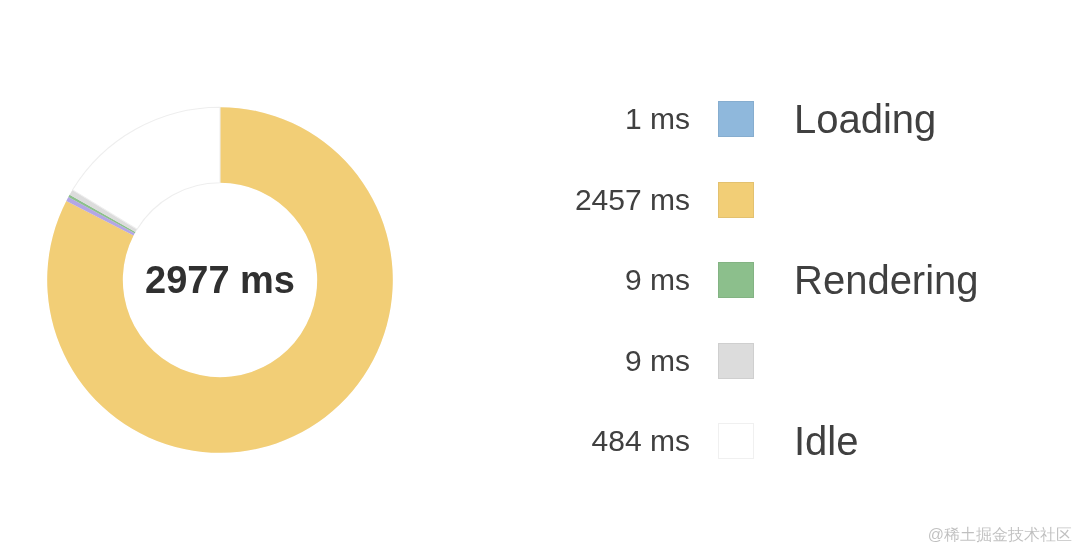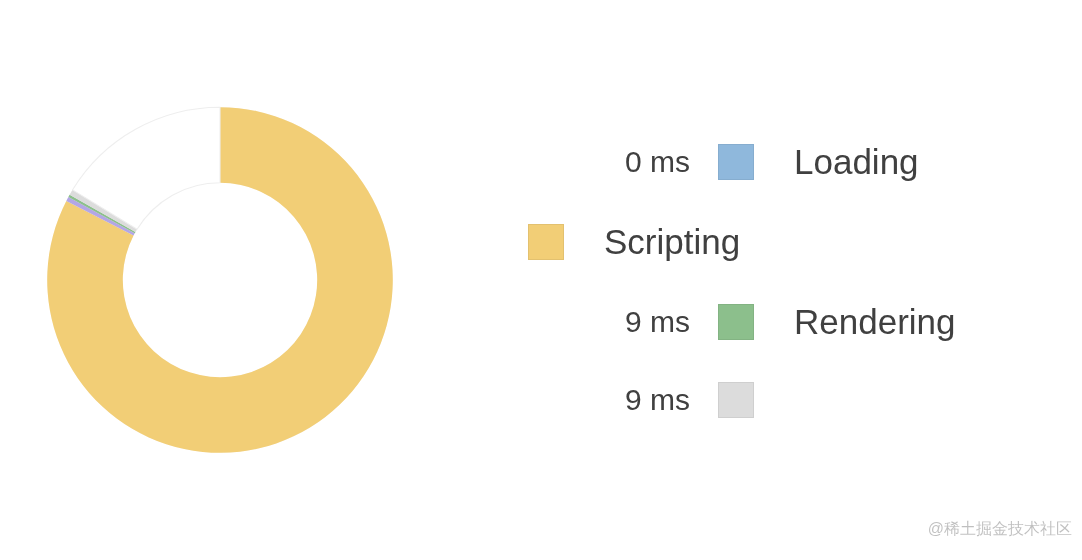--- a/index.html
+++ b/index.html
@@ -53,60 +53,66 @@
     }
     .legend-swatch {
       width: 36px;
       height: 36px;
       margin-left: 28px;
       margin-right: 40px;
       border: 1px solid rgba(0,0,0,0.06);
       flex-shrink: 0;
     }
     .legend-label {
-      font-size: 35px;
+      font-size: 40px;
       color: #404040;
       font-weight: 400;
     }
     .watermark {
       position: absolute;
-      bottom: 20px;
+      bottom: 14px;
       right: 10px;
       font-size: 16px;
       color: rgba(0,0,0,0.25);
     }
   </style>
 </head>
 <body>
 
 <div class="chart-container">
   <svg class="donut" viewBox="0 0 100 100">
       <circle cx="50" cy="50" r="37.5" fill="none" stroke="#f7f7f7" stroke-width="21"></circle>
       <path d="M 50 2 A 48 48 0 1 1 7.314810180477018 28.046080758295307 L 25.989580726518323 37.65092042654111 A 27 27 0 1 0 50 23 Z" fill="#f2ce76"></path>
       <path d="M 7.314810180477018 28.046080758295307 A 48 48 0 0 1 7.884661276571556 26.97179459421797 L 26.3101219680715 37.046634459247606 A 27 27 0 0 0 25.989580726518323 37.65092042654111 Z" fill="#b3a6e6"></path>
       <path d="M 7.884661276571556 26.97179459421797 A 48 48 0 0 1 8.22958198876887 26.35190960844791 L 26.50413986868249 36.69794915475195 A 27 27 0 0 0 26.3101219680715 37.046634459247606 Z" fill="#8cbf8c"></path>
       <path d="M 8.22958198876887 26.35190960844791 A 48 48 0 0 1 9.052106351271107 24.954641034068054 L 26.966809822589994 35.91198558166328 A 27 27 0 0 0 26.50413986868249 36.69794915475195 Z" fill="#dcdcdc"></path>
       <path d="M 9.052106351271107 24.954641034068054 A 48 48 0 0 1 49.99999999999995 2 L 49.99999999999997 23 A 27 27 0 0 0 26.966809822589994 35.91198558166328 Z" fill="#ffffff" stroke="#eeeeee" stroke-width="0.3"></path>
     </svg>
+  <div class="donut-total">2977 ms</div>
 </div>
 
 <div class="legend">
   <div class="legend-row">
-    <span class="legend-value">0 ms</span>
+    <span class="legend-value">1 ms</span>
     <span class="legend-swatch" style="background-color: rgb(143, 184, 220);"></span>
     <span class="legend-label">Loading</span>
   </div>
   <div class="legend-row">
+    <span class="legend-value">2457 ms</span>
     <span class="legend-swatch" style="background-color: rgb(242, 206, 118);"></span>
-    <span class="legend-label">Scripting</span>
   </div>
   <div class="legend-row">
     <span class="legend-value">9 ms</span>
     <span class="legend-swatch" style="background-color: rgb(140, 191, 140);"></span>
     <span class="legend-label">Rendering</span>
   </div>
   <div class="legend-row">
     <span class="legend-value">9 ms</span>
     <span class="legend-swatch" style="background-color: rgb(220, 220, 220);"></span>
   </div>
+  <div class="legend-row">
+    <span class="legend-value">484 ms</span>
+    <span class="legend-swatch" style="background-color: rgb(255, 255, 255);"></span>
+    <span class="legend-label">Idle</span>
+  </div>
 </div>
 
 <div class="watermark">@稀土掘金技术社区</div>
 
 </body></html>

